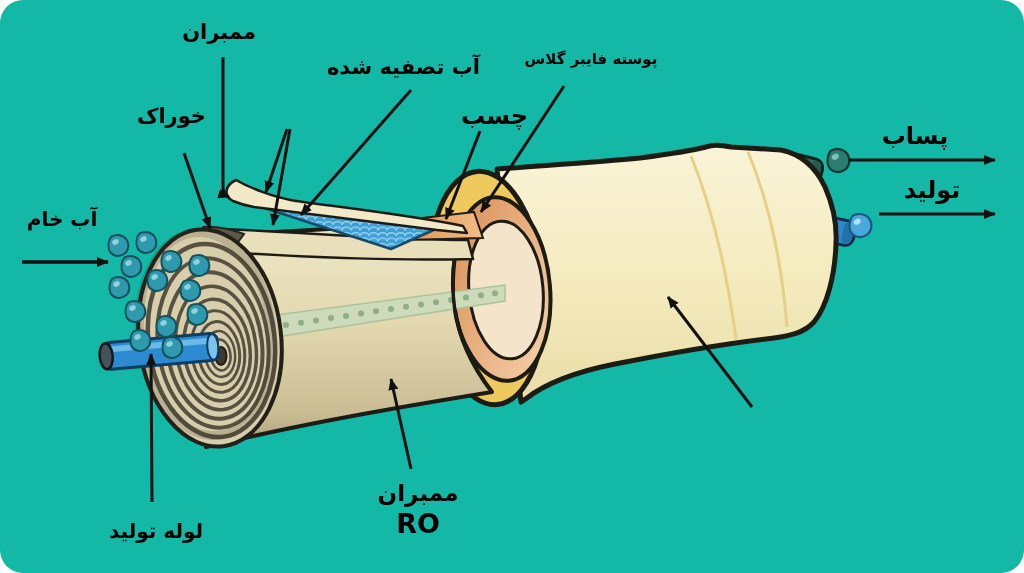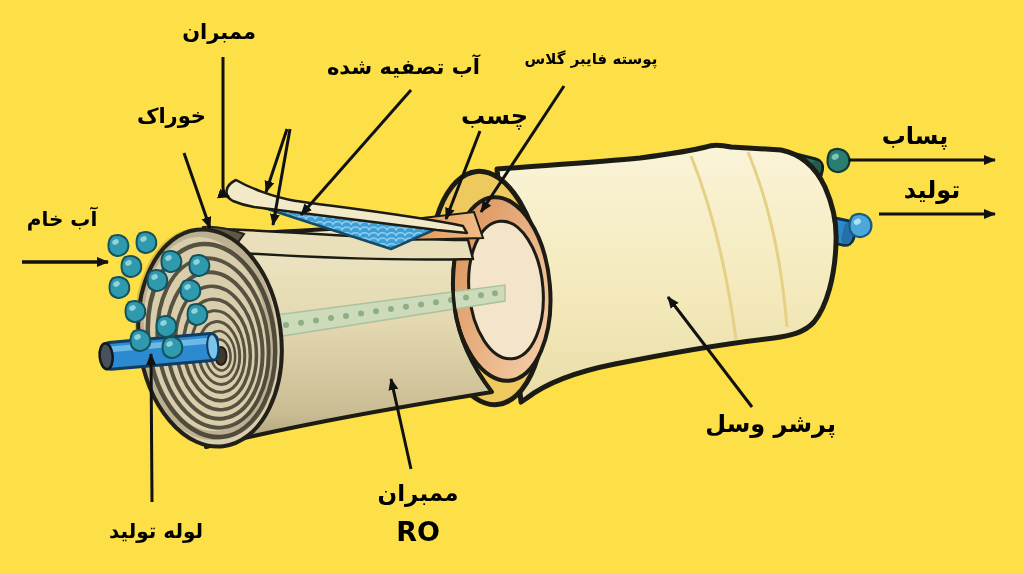--- a/index.html
+++ b/index.html
@@ -1,21 +1,21 @@
 <!DOCTYPE html>
 <html><head>
 <meta charset="utf-8">
 <style>
   html,body{margin:0;padding:0;background:#ffffff;}
-  #stage{position:relative;width:1024px;height:573px;background:#fde047;overflow:hidden;
-         font-family:"DejaVu Sans",sans-serif;}
+  #stage{position:relative;width:1024px;height:573px;background:#14b8a6;overflow:hidden;
+         font-family:"DejaVu Sans",sans-serif;border-radius:23px;}
   #art{position:absolute;left:0;top:0;}
   .lbl{position:absolute;font-weight:700;color:#000;direction:rtl;text-align:center;
        line-height:1.15;white-space:nowrap;font-family:"DejaVu Sans",sans-serif;}
-  .lbl.ltr{direction:ltr;margin-top:8px;}
+  .lbl.ltr{direction:ltr;}
 </style>
 </head>
 <body>
 
 <div id="stage">
 
   <svg id="art" width="1024" height="573" viewBox="0 0 1024 573">
     <defs>
       <marker id="ah" markerUnits="userSpaceOnUse" markerWidth="15" markerHeight="12" refX="11" refY="5" orient="auto">
         <path d="M0,0 L12,5 L0,10 Z" fill="#111"></path>
@@ -173,18 +173,17 @@
   </svg>
 
   <div class="lbl" style="left:190px;top:20px;width:66px;font-size:21px">ممبران</div>
   <div class="lbl" style="left:358px;top:55px;width:122px;font-size:21px">آب تصفیه شده</div>
   <div class="lbl" style="left:506px;top:51px;width:170px;font-size:15px">پوسته فایبر گلاس</div>
   <div class="lbl" style="left:138px;top:104px;width:68px;font-size:21px">خوراک</div>
   <div class="lbl" style="left:472px;top:103px;width:56px;font-size:24px">چسب</div>
   <div class="lbl" style="left:14px;top:208px;width:96px;font-size:20px">آب خام</div>
   <div class="lbl" style="left:878px;top:123px;width:74px;font-size:24px">پساب</div>
   <div class="lbl" style="left:894px;top:177px;width:76px;font-size:24px">تولید</div>
-  <div class="lbl" style="left:706px;top:411px;width:130px;font-size:24px">پرشر وسل</div>
   <div class="lbl" style="left:372px;top:480px;width:92px;font-size:23px">ممبران</div>
   <div class="lbl ltr" style="left:372px;top:508px;width:92px;font-size:27px">RO</div>
   <div class="lbl" style="left:106px;top:520px;width:100px;font-size:20px">لوله تولید</div>
 
 </div>
 
 </body></html>

